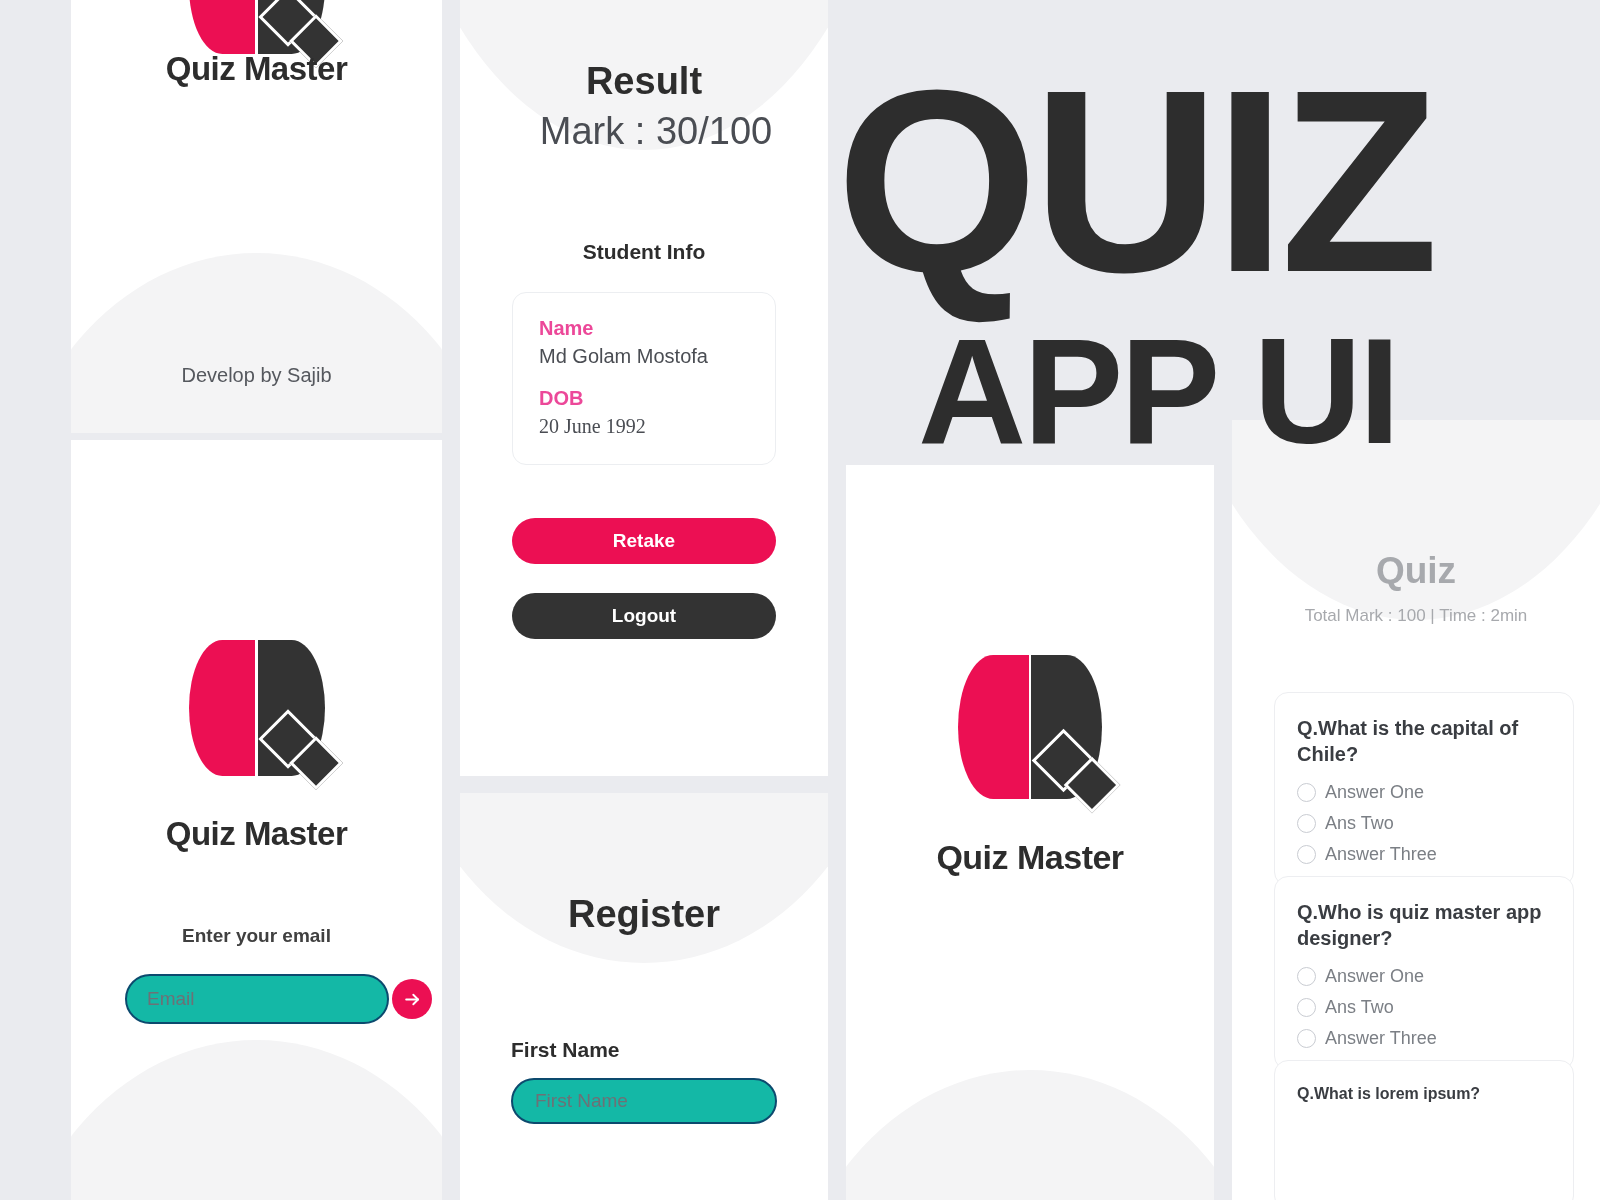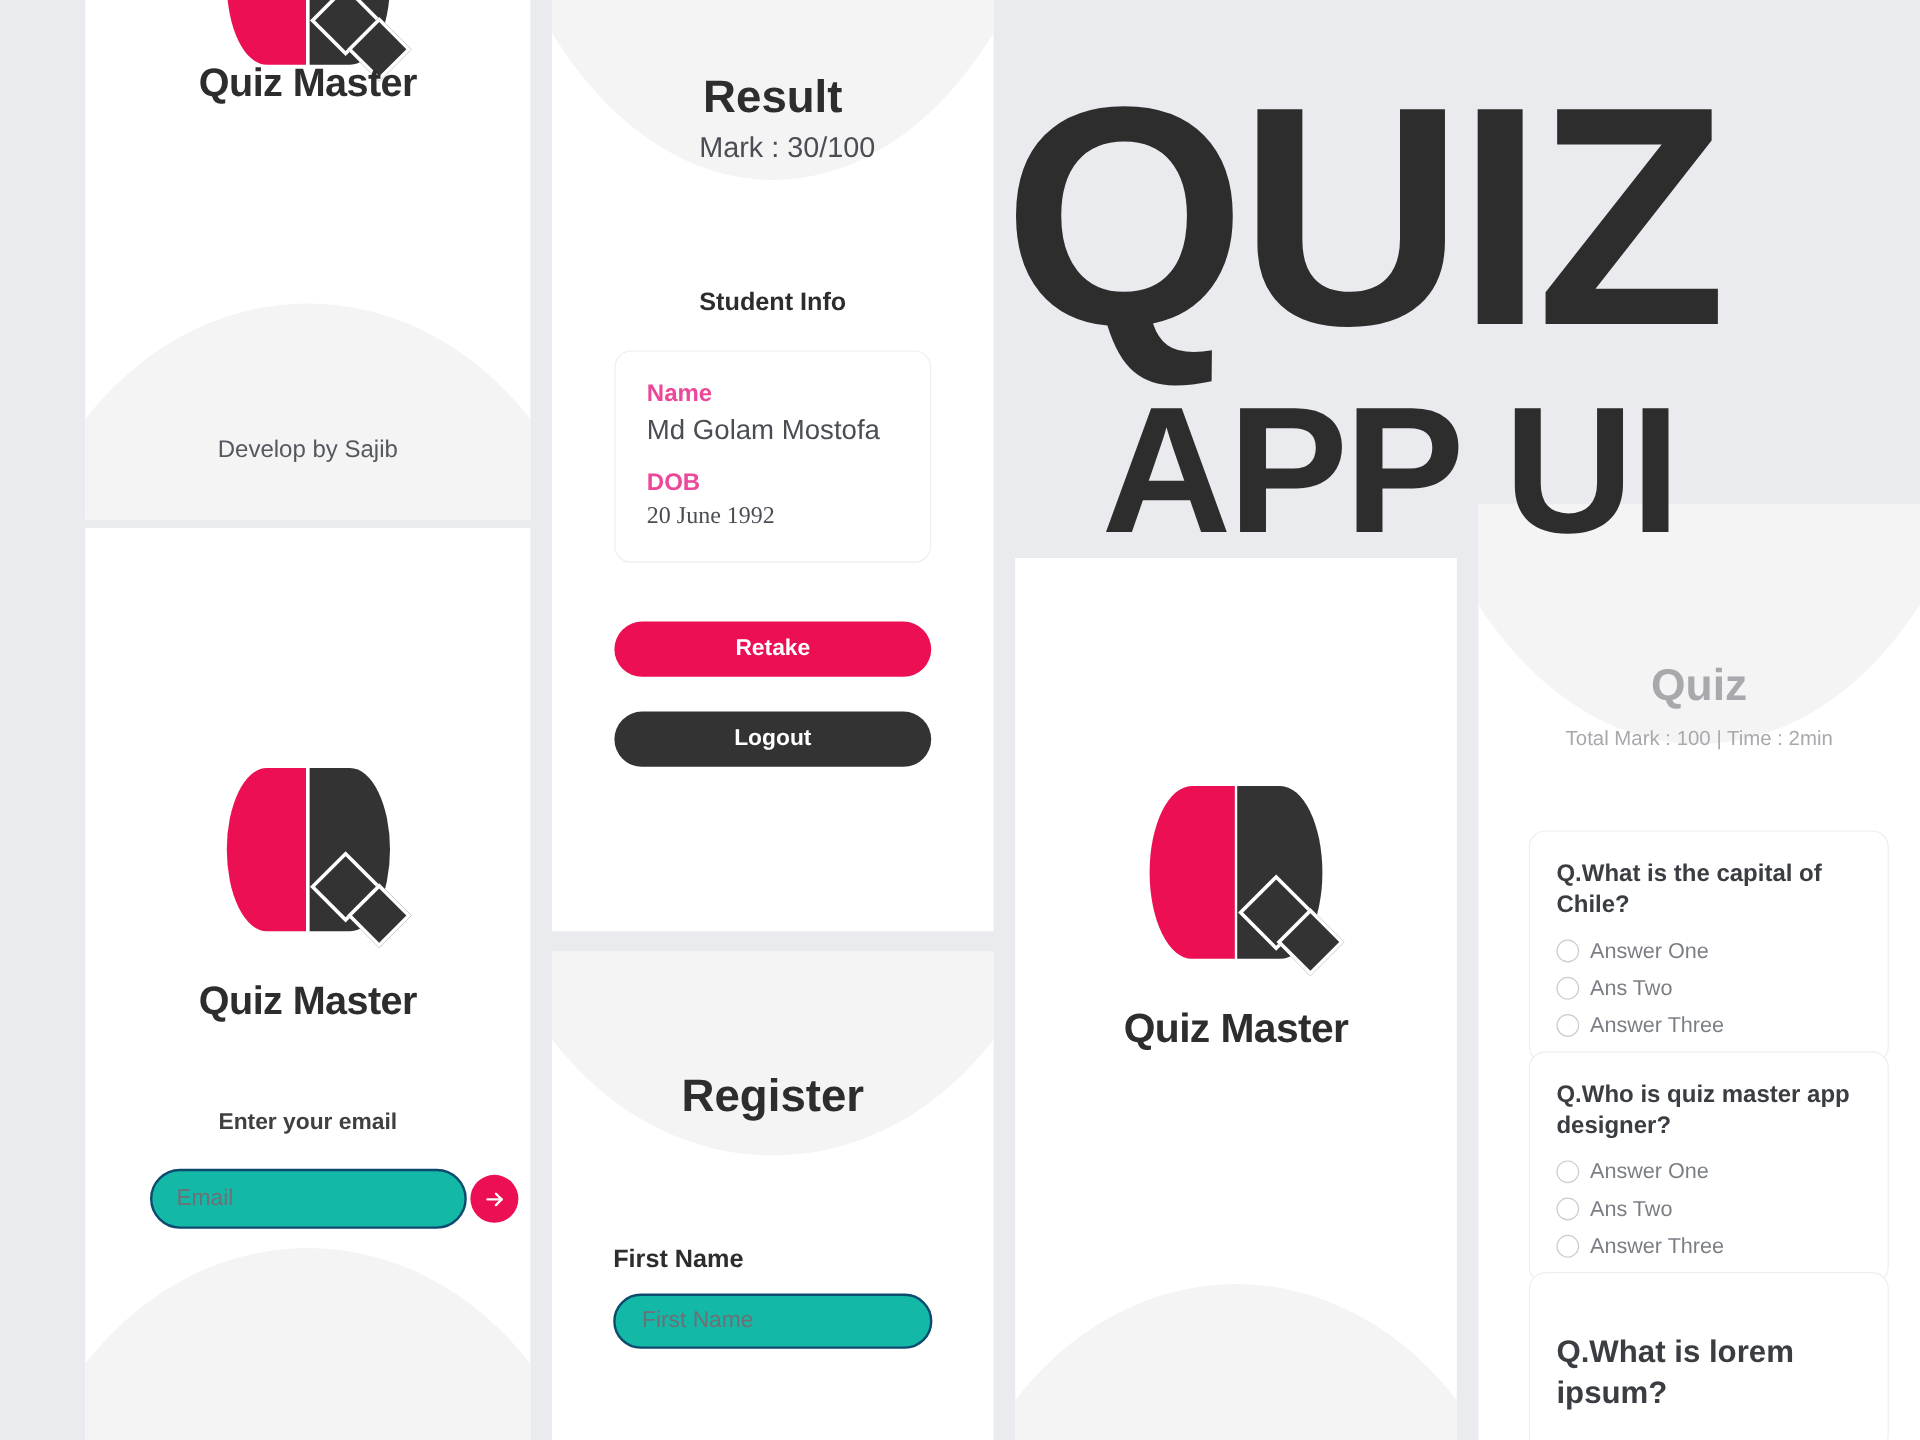--- a/index.html
+++ b/index.html
@@ -161,27 +161,27 @@
           <polyline points="13 6 19 12 13 18"></polyline>
         </svg>
       </div>
     </div>
   </div>
 
   <div class="panel" style="left:460px; top:-80px; width:368px; height:856px;">
     <div class="arc-bottom" style="top:-150px; height:380px; border-radius:0 0 50% 50% / 0 0 100% 100%;"></div>
 
     <div class="center" style="position:absolute; left:0; right:0; top:140px; font-size:38px; font-weight:800; color:#2d2d2d;">Result</div>
-    <div class="center" style="position:absolute; left:0; right:0; top:190px; font-size:24px; color:#4a4d53;margin-left:24px;">Mark : 30/100</div>
+    <div class="center" style="position:absolute; left:0; right:0; top:190px; font-size:38px; color:#4a4d53;margin-left:24px;">Mark : 30/100</div>
 
     <div class="center" style="position:absolute; left:0; right:0; top:320px; font-size:21px; font-weight:800; color:#2d2d2d;">Student Info</div>
 
     <div class="info-card" style="position:absolute; left:52px; top:372px; width:264px; padding:24px 26px 26px;">
       <div class="info-label" style="font-size:20px;">Name</div>
-      <div class="info-value" style="font-size:23px; margin-top:5px;">Md Golam Mostofa</div>
+      <div class="info-value" style="font-size:20px; margin-top:5px;">Md Golam Mostofa</div>
       <div class="info-label" style="font-size:20px; margin-top:19px;">DOB</div>
       <div class="info-value" style="font-size:20px; margin-top:5px;font-family:Liberation Serif, serif;">20 June 1992</div>
     </div>
 
     <button class="pill-btn btn-pink" style="position:absolute; left:52px; top:598px; width:264px; height:46px; font-size:19px;">Retake</button>
 
     <button class="pill-btn btn-dark" style="position:absolute; left:52px; top:673px; width:264px; height:46px; font-size:19px;">Logout</button>
   </div>
 
   <div class="panel" style="left:460px; top:793px; width:368px; height:420px;">
@@ -245,17 +245,17 @@
           <span style="font-size:18px;">Ans Two</span>
         </div>
         <div class="opt" style="width:100%;">
           <span class="radio"></span>
           <span style="font-size:18px;">Answer Three</span>
         </div>
       </div>
     </div>
 
     <div class="q-card" style="position:absolute; left:42px; top:640px; width:300px; padding:22px 22px 20px; height:150px;">
-      <div class="q-text" style="font-size:26px;margin-top:26px;">Q.What is lorem ipsum?</div>
+      <div class="q-text" style="font-size:16px;">Q.What is lorem ipsum?</div>
     </div>
   </div>
 
 </div>
 
 </body></html>

